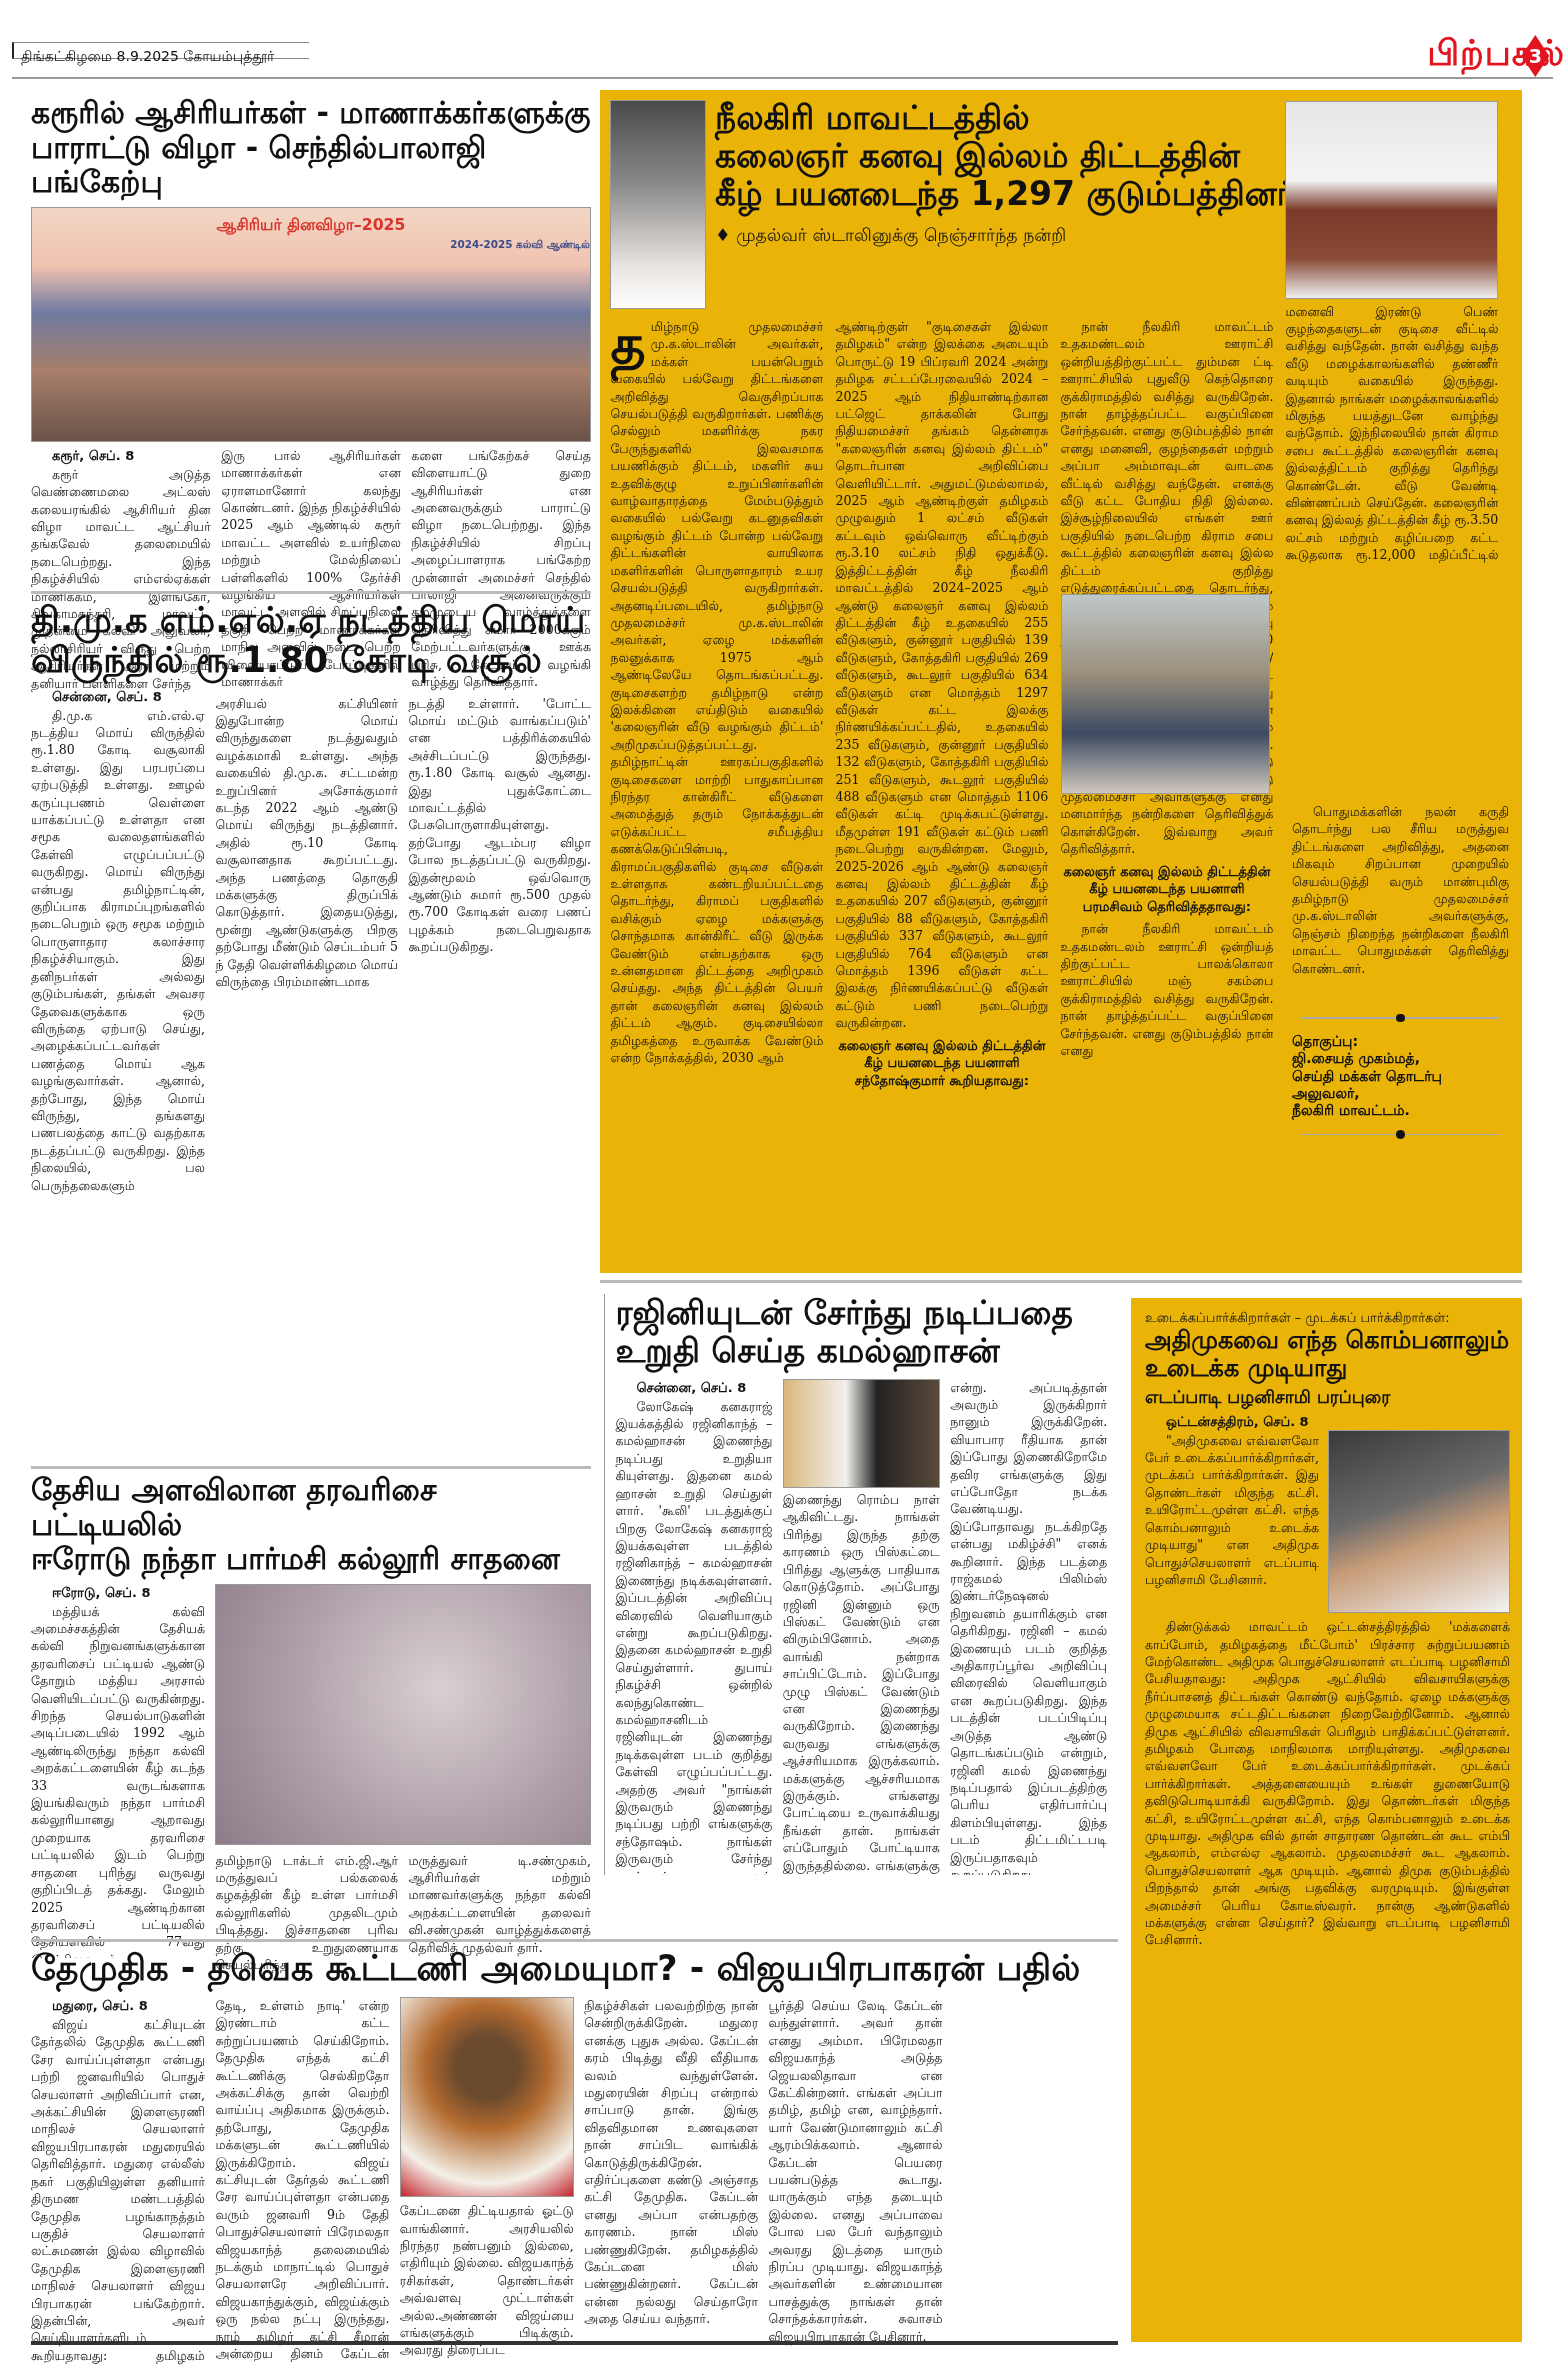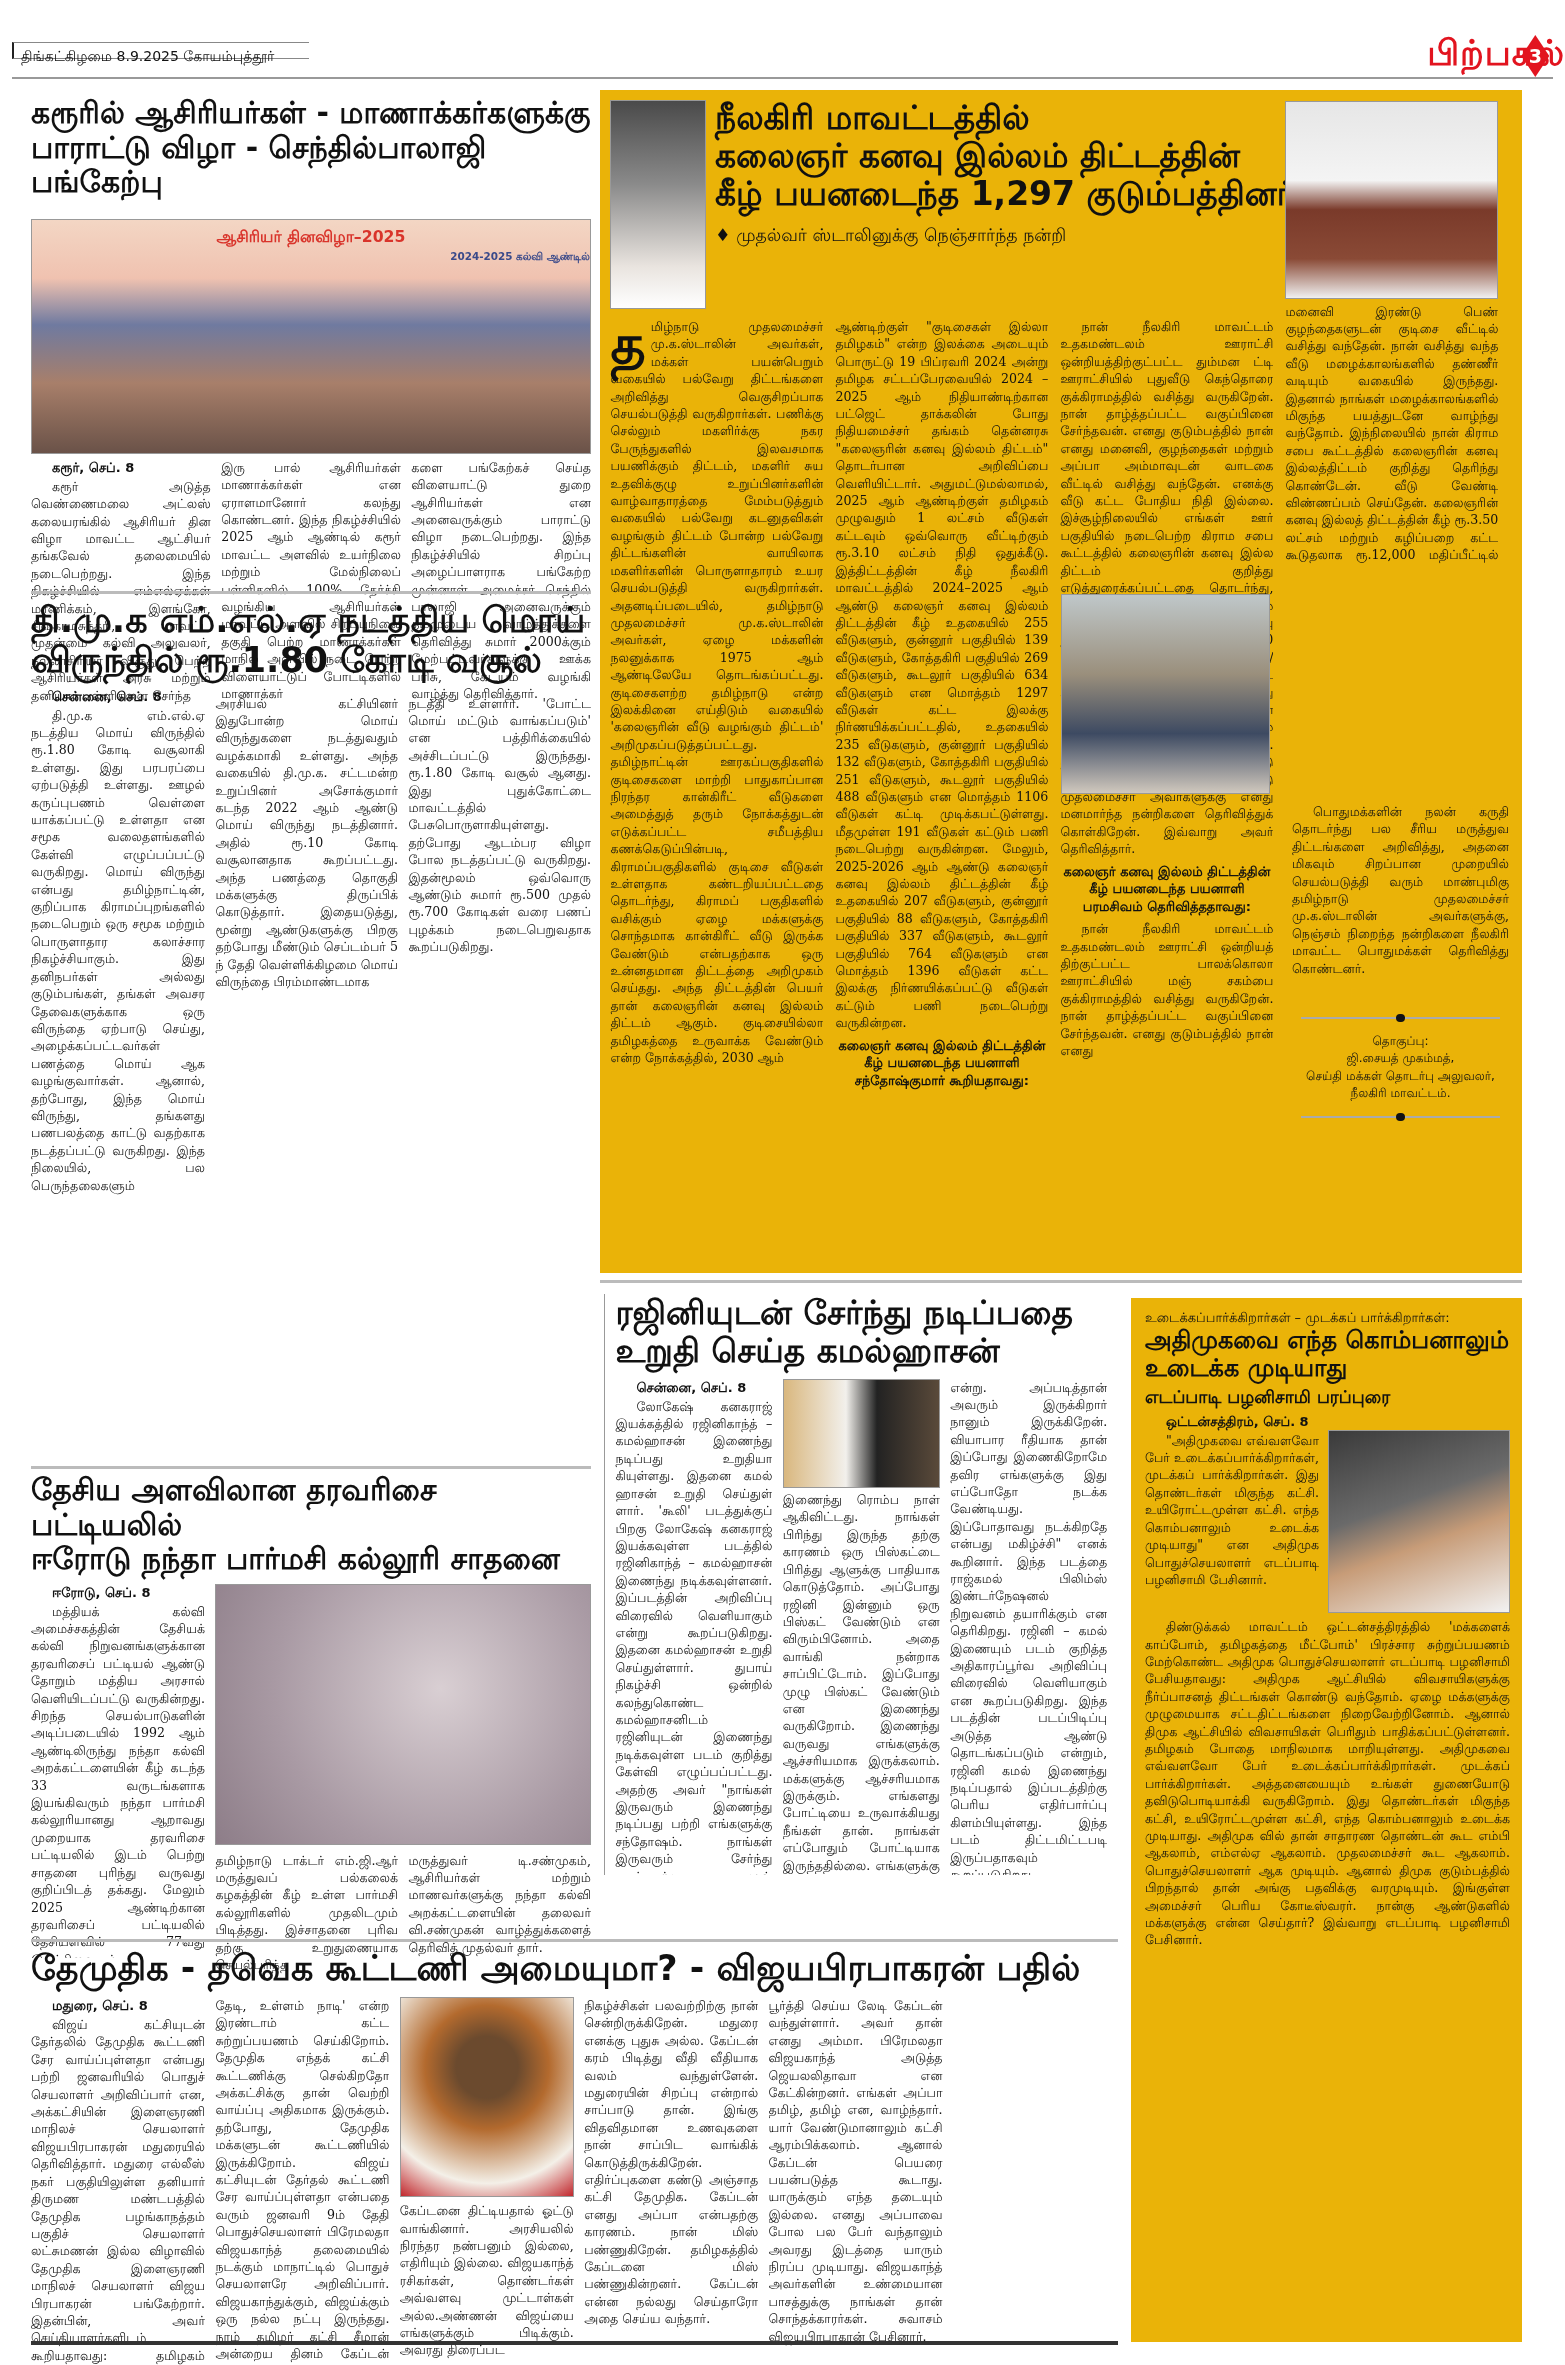--- a/index.html
+++ b/index.html
@@ -26,21 +26,21 @@
 <body>
 
 <div class="abs hdr-left"><span>திங்கட்கிழமை 8.9.2025 கோயம்புத்தூர்</span></div>
 <div class="abs hdr-line"></div>
 <div class="abs masthead">பிற்பகல்</div>
 <div class="abs pageno">3</div>
 
 <div class="abs" style="left:31px;top:96px;width:560px">
   <div class="headline" style="font-size:30px">கரூரில் ஆசிரியர்கள் - மாணாக்கர்களுக்கு</div>
   <div class="headline" style="font-size:30px">பாராட்டு விழா - செந்தில்பாலாஜி பங்கேற்பு</div>
-  <div class="photo" style="height:235px;margin-top:19px;position:relative;background:linear-gradient(180deg,#f3d6c4 0%,#f0c2b0 25%,#6f7aa0 45%,#a87f6a 70%,#6a5248 100%)">
+  <div class="photo" style="height:235px;margin-top:7px;position:relative;background:linear-gradient(180deg,#f3d6c4 0%,#f0c2b0 25%,#6f7aa0 45%,#a87f6a 70%,#6a5248 100%)">
     <div style="position:absolute;top:7px;width:100%;text-align:center;color:#d9342b;font-family:'DejaVu Sans',sans-serif;font-weight:bold;font-size:15.7px">ஆசிரியர் தினவிழா–2025</div>
     <div style="position:absolute;top:30px;width:100%;text-align:right;color:#3a4a8a;font-family:'DejaVu Sans',sans-serif;font-weight:bold;font-size:10.4px">2024-2025 கல்வி ஆண்டில்</div>
   </div>
   <div style="display:flex;gap:10.4px;margin-top:5.2px">
     <div class="col" style="flex:1">
         <div class="dateline">கரூர், செப். 8</div>
         <p>கரூர் அடுத்த வெண்ணைமலை அட்லஸ் கலையரங்கில் ஆசிரியர் தின விழா மாவட்ட ஆட்சியர் தங்கவேல் தலைமையில் நடைபெற்றது. இந்த நிகழ்ச்சியில் எம்எல்ஏக்கள் மாணிக்கம், இளங்கோ, சிவகாமசுந்தரி, மாவட்ட முதன்மை கல்வி அலுவலர், நல்லாசிரியர் விருது பெற்ற ஆசிரியர்கள் அரசு மற்றும் தனியார் பள்ளிகளை சேர்ந்த</p>
       </div>
     <div class="col" style="flex:1">
         <p style="text-indent:0">இரு பால் ஆசிரியர்கள் மாணாக்கர்கள் என ஏராளமானோர் கலந்து கொண்டனர். இந்த நிகழ்ச்சியில் 2025 ஆம் ஆண்டில் கரூர் மாவட்ட அளவில் உயர்நிலை மற்றும் மேல்நிலைப் பள்ளிகளில் 100% தேர்ச்சி வழங்கிய ஆசிரியர்கள் மாவட்ட அளவில் சிறப்புநிலை தகுதி பெற்ற மாணாக்கர்கள் மாநில அளவில் நடை பெற்ற விளையாட்டுப் போட்டிகளில் மாணாக்கர்</p>
@@ -121,21 +121,21 @@
           <p style="text-indent:0">மனைவி இரண்டு பெண் குழந்தைகளுடன் குடிசை வீட்டில் வசித்து வந்தேன். நான் வசித்து வந்த வீடு மழைக்காலங்களில் தண்ணீர் வடியும் வகையில் இருந்தது. இதனால் நாங்கள் மழைக்காலங்களில் மிகுந்த பயத்துடனே வாழ்ந்து வந்தோம். இந்நிலையில் நான் கிராம சபை கூட்டத்தில் கலைஞரின் கனவு இல்லத்திட்டம் குறித்து தெரிந்து கொண்டேன். வீடு வேண்டி விண்ணப்பம் செய்தேன். கலைஞரின் கனவு இல்லத் திட்டத்தின் கீழ் ரூ.3.50 லட்சம் மற்றும் கழிப்பறை கட்ட கூடுதலாக ரூ.12,000 மதிப்பீட்டில் வீடு கட்ட அனுமதி பெற்றேன். இதனால் எனது குடும்பம் தற்போது பாதுகாப்பான குடியிருப்பில் வசித்து வருகிறோம். தாழ்த்தப்பட்ட மக்களுக்கு வீடு வழங்கி வரும் மாண்புமிகு தமிழ்நாடு முதலமைச்சர் அவர்களுக்கு எனது நன்றிகளை தெரிவித்துக் கொள்கிறேன். இவ்வாறு அவர் தெரிவித்தார்.</p>
         </div>
     </div>
   </div>
   <div class="photo" style="position:absolute;left:461px;top:504px;width:209px;height:200px;background:linear-gradient(180deg,#bfc7c9 0%,#9a8f7c 40%,#3d4a62 70%,#d0c8bd 100%)"></div>
   <div style="position:absolute;left:692px;top:713px;width:217px">
     <div class="col">
         <p>பொதுமக்களின் நலன் கருதி தொடர்ந்து பல சீரிய மருத்துவ திட்டங்களை அறிவித்து, அதனை மிகவும் சிறப்பான முறையில் செயல்படுத்தி வரும் மாண்புமிகு தமிழ்நாடு முதலமைச்சர் மு.க.ஸ்டாலின் அவர்களுக்கு, நெஞ்சம் நிறைந்த நன்றிகளை நீலகிரி மாவட்ட பொதுமக்கள் தெரிவித்து கொண்டனர்.</p>
       </div>
     <div class="divider" style="margin-top:35px"></div>
-    <div style="text-align:center;font-family:'DejaVu Sans',sans-serif;font-weight:normal;font-size:12px;line-height:17.4px">
+    <div style="font-family:'DejaVu Sans',sans-serif;font-weight:bold;font-size:14px;line-height:17.4px">
       <div>தொகுப்பு:</div>
       <div>ஜி.சையத் முகம்மத்,</div>
       <div>செய்தி மக்கள் தொடர்பு அலுவலர்,</div>
       <div>நீலகிரி மாவட்டம்.</div>
     </div>
     <div class="divider"></div>
   </div>
 </div>
 <div class="abs rule" style="left:600px;top:1280px;width:922px"></div>
 

